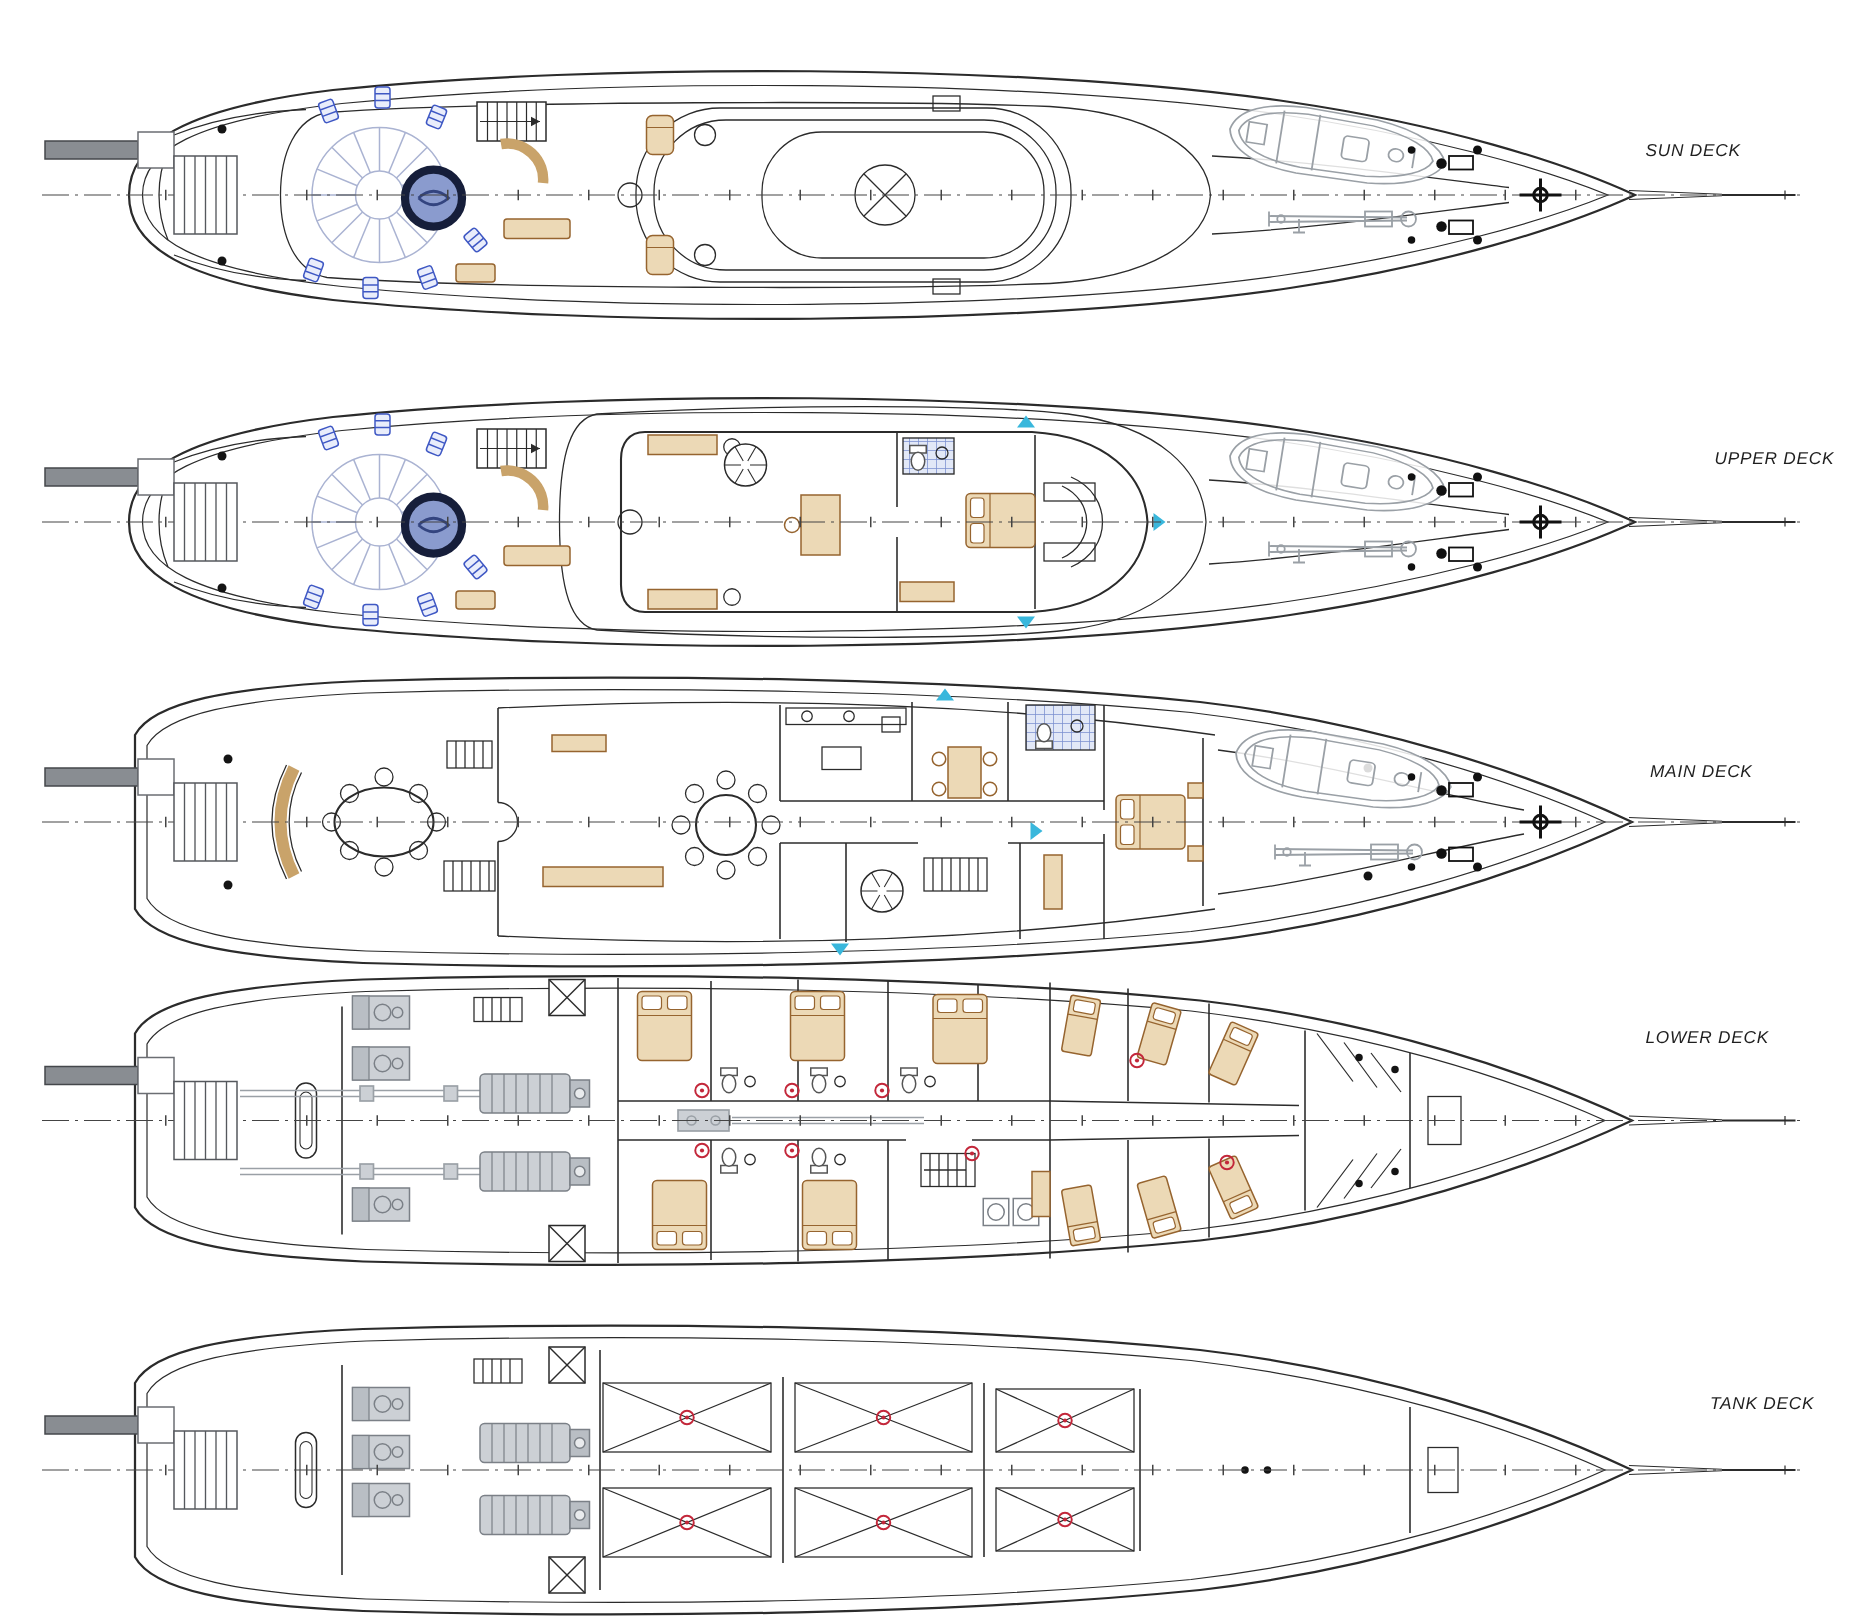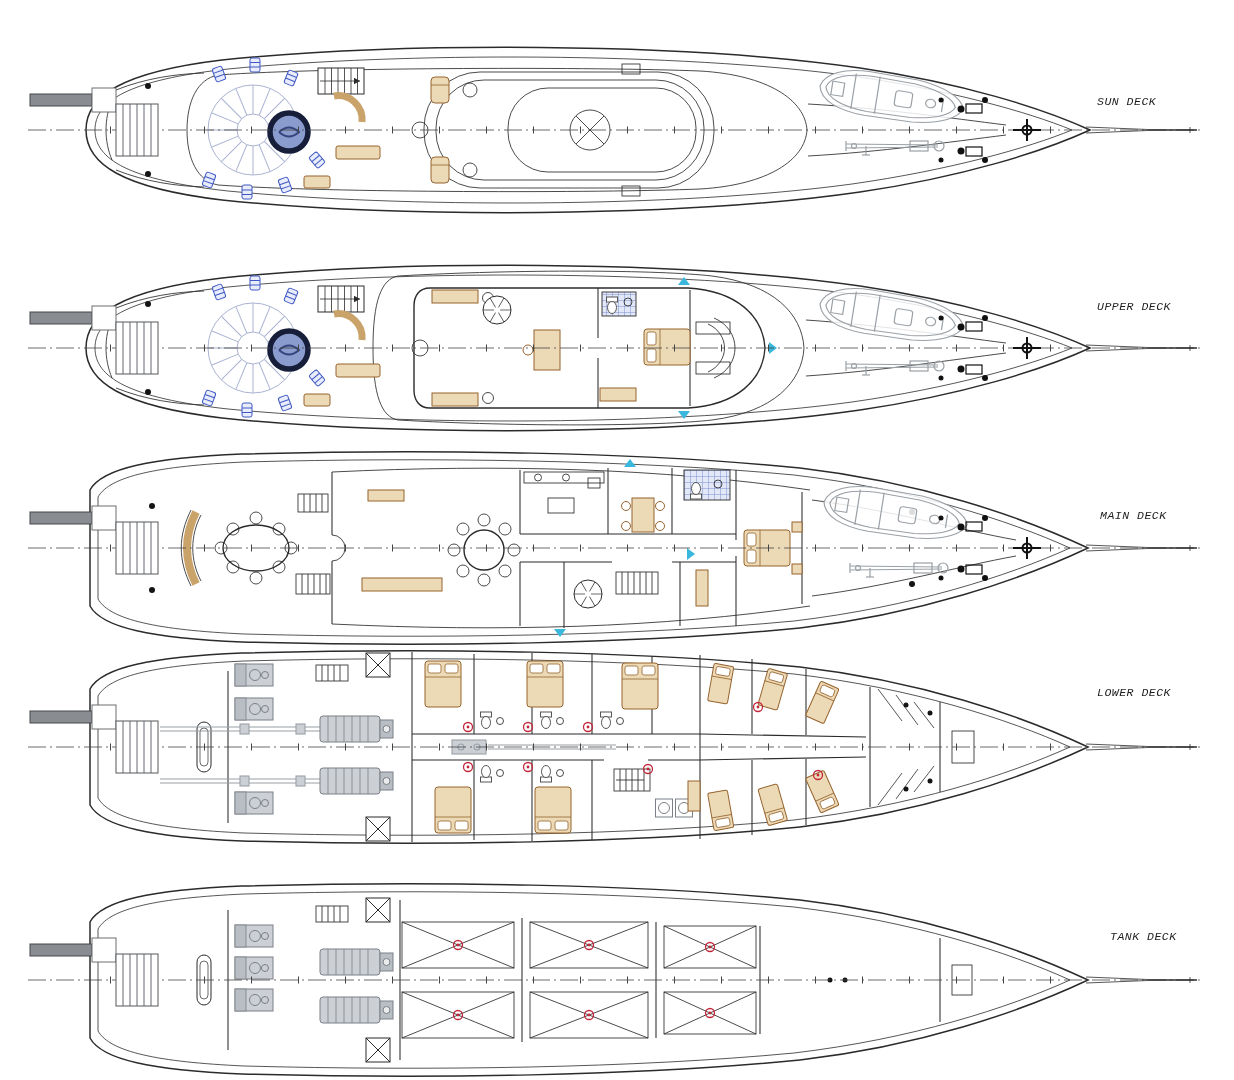--- a/index.html
+++ b/index.html
@@ -1,17 +1,17 @@
 <!DOCTYPE html>
 <html><head>
 <meta charset="utf-8">
 <style>
   html,body{margin:0;padding:0;background:#fff;}
   .canvas{position:relative;width:1234px;height:1080px;background:#fff;overflow:hidden;
-          font-family:Liberation Mono, monospace;}
+          font-family:Liberation Sans, sans-serif;}
   .deck{position:absolute;left:0;width:1234px;}
   .deck svg{display:block;}
   .deck-label{position:absolute;font-style:italic;font-size:11.5px;color:#1f1f1f;
               letter-spacing:.5px;white-space:nowrap;}
   .ln{fill:none;stroke:#2b2b2b;stroke-width:1.4;}
   .thinln{fill:none;stroke:#2b2b2b;stroke-width:.85;}
   .wall{fill:none;stroke:#2b2b2b;stroke-width:1.05;}
   .grayln{fill:none;stroke:#9aa0a6;stroke-width:1.1;}
   .tan{fill:#ecd9b6;stroke:#96642f;stroke-width:1;}
   .dot{fill:#141414;stroke:none;}
@@ -329,21 +329,21 @@
     <rect x="304" y="46" width="26" height="12" rx="2" class="tan"></rect>
     <path class="thinln" d="M 806,-28 C 880,-23 950,-12 1006,-5"></path>
     <path class="thinln" d="M 806,28 C 880,23 950,12 1006,5"></path>
     <use href="#cline"></use>
     <use href="#bsprit"></use>
     <use href="#gway"></use>
     <use href="#tender" transform="translate(820,-44) rotate(9) scale(1,0.85)"></use>
     <use href="#crane" transform="translate(846,18)"></use>
     <use href="#fgear" transform="translate(975,0)"></use>
   </svg>
-  <div class="deck-label" style="left:1097px;top:67px">UPPER DECK</div>
+  <div class="deck-label" style="left:1143px;top:67px">UPPER DECK</div>
 </section>
 
 <section class="deck" style="top:441px">
   <svg viewBox="0 -107 1234 214" width="1234" height="214">
     <use href="#hullF"></use>
     <circle class="dot" cx="152" cy="-42" r="3"></circle>
         <circle class="dot" cx="152" cy="42" r="3"></circle>
     <circle class="dot" cx="912" cy="-36" r="3"></circle>
         <circle class="dot" cx="912" cy="36" r="3"></circle>
     <path d="M 196,-36 C 184,-12 184,12 196,36" stroke="#c9a36a" stroke-width="8" fill="none"></path>
@@ -653,16 +653,16 @@
       <use href="#rdot" transform="translate(589,35)"></use>
           <use href="#rdot" transform="translate(710,33)"></use>
     </g>
     <circle class="dot" cx="830" cy="0" r="2.5"></circle>
         <circle class="dot" cx="845" cy="0" r="2.5"></circle>
     <rect class="thinln" x="952" y="-15" width="20" height="30" style="fill:#fff"></rect>
     <use href="#cline"></use>
     <use href="#bsprit"></use>
     <use href="#gway"></use>
   </svg>
-  <div class="deck-label" style="left:1110px;top:50px">TANK DECK</div>
+  <div class="deck-label" style="left:1140px;top:50px">TANK DECK</div>
 </section>
 
 </div>
 
 </body></html>

